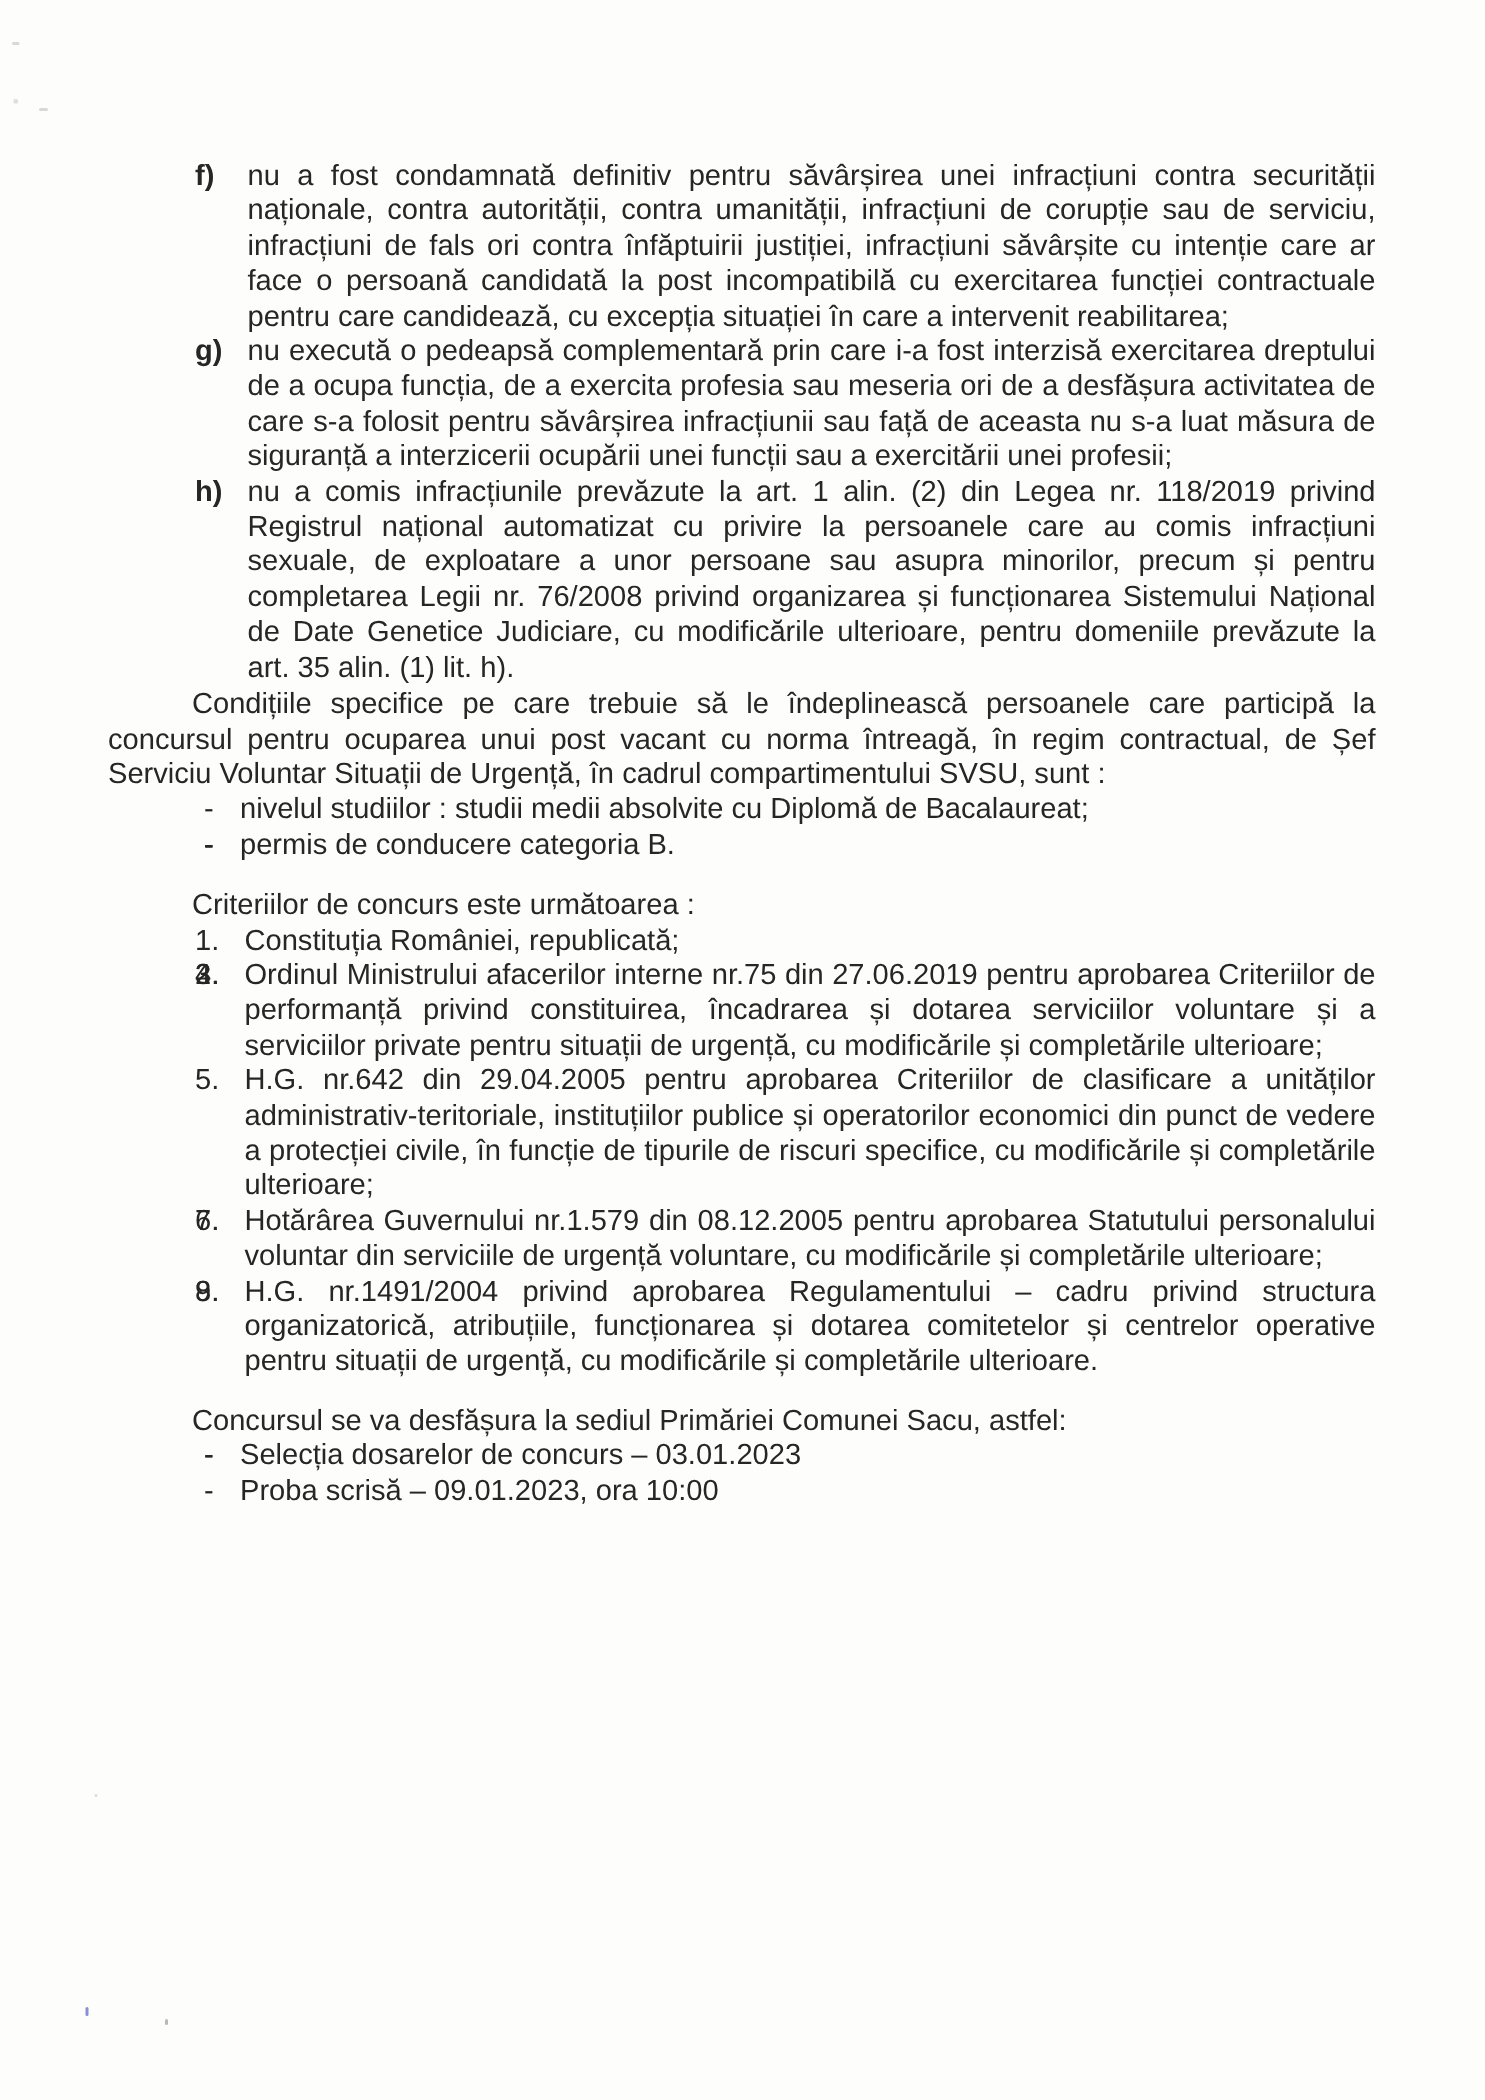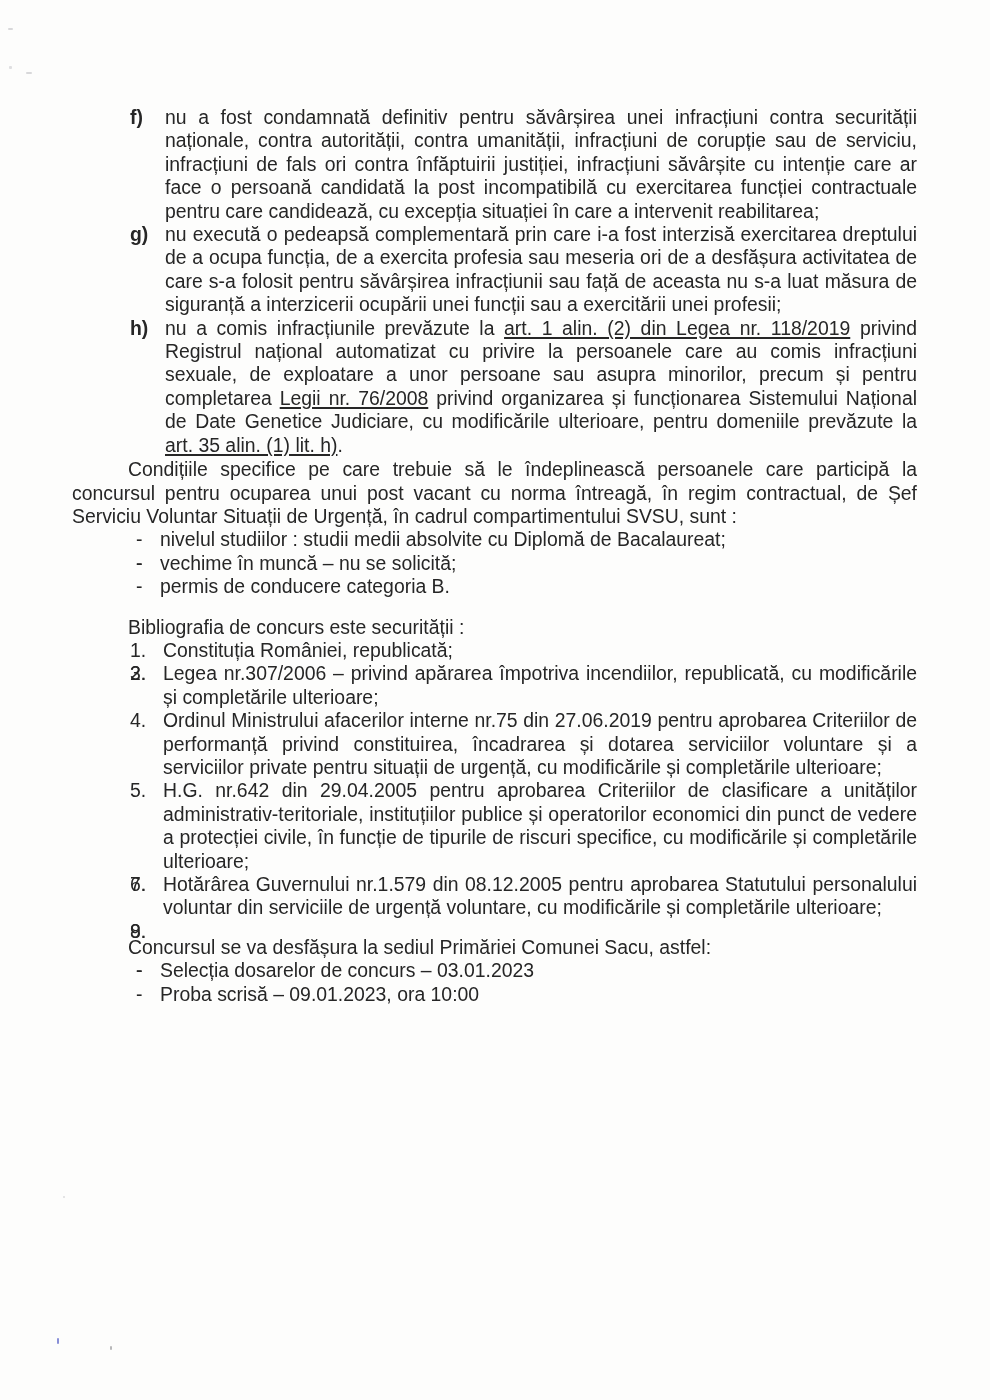--- a/index.html
+++ b/index.html
@@ -31,21 +31,20 @@
     position:relative;
     padding-left:93px;
     text-align:justify;
   }
   .letter-item .marker {
     position:absolute; left:58px; top:0;
     font-weight:700;
     text-align:left;
   }
   .legal-ref {
-    text-decoration:underline;
     text-decoration-thickness:1.6px;
     text-underline-offset:2px;
   }
   
   .intro-para {
     margin:1px 0 0 0;
     text-align:justify;
     text-indent:56px;
   }
   
@@ -98,41 +97,39 @@
     <ul class="dash-list">
       <li class="dash-item">
         <span class="dash">-</span>
         <span>nivelul studiilor : studii medii absolvite cu Diplomă de Bacalaureat;</span>
       </li>
       <li class="dash-item">
         <span class="dash">-</span>
       </li>
       <li class="dash-item">
         <span class="dash">-</span>
-        <span>vechime în muncă – nu se solicită;</span>
       </li>
       <li class="dash-item">
         <span class="dash">-</span>
         <span>permis de conducere categoria B.</span>
       </li>
     </ul>
 
-    <p class="biblio-head">Bibliografia de concurs este securității :</p>
+    <p class="biblio-head">Criteriilor de concurs este următoarea :</p>
 
     <ol class="num-list">
       <li class="num-item">
         <span class="num">1.</span>
         <span>Constituția României, republicată;</span>
       </li>
       <li class="num-item">
         <span class="num">2.</span>
       </li>
       <li class="num-item">
         <span class="num">3.</span>
-        <span>Legea nr.307/2006 – privind apărarea împotriva incendiilor, republicată, cu modificările și completările ulterioare;</span>
       </li>
       <li class="num-item">
         <span class="num">4.</span>
         <span>Ordinul Ministrului afacerilor interne nr.75 din 27.06.2019 pentru aprobarea Criteriilor de performanță privind constituirea, încadrarea și dotarea serviciilor voluntare și a serviciilor private pentru situații de urgență, cu modificările și completările ulterioare;</span>
       </li>
       <li class="num-item">
         <span class="num">5.</span>
         <span>H.G. nr.642 din 29.04.2005 pentru aprobarea Criteriilor de clasificare a unităților administrativ-teritoriale, instituțiilor publice și operatorilor economici din punct de vedere a protecției civile, în funcție de tipurile de riscuri specifice, cu modificările și completările ulterioare;</span>
       </li>
       <li class="num-item">
@@ -140,20 +137,21 @@
       </li>
       <li class="num-item">
         <span class="num">7.</span>
         <span>Hotărârea Guvernului nr.1.579 din 08.12.2005 pentru aprobarea Statutului personalului voluntar din serviciile de urgență voluntare, cu modificările și completările ulterioare;</span>
       </li>
       <li class="num-item">
         <span class="num">8.</span>
       </li>
       <li class="num-item">
         <span class="num">9.</span>
+        <span>H.G. nr.1491/2004 privind aprobarea Regulamentului – cadru privind structura organizatorică, atribuțiile, funcționarea și dotarea comitetelor și centrelor operative pentru situații de urgență, cu modificările și completările ulterioare.</span>
       </li>
     </ol>
 
     <p class="closing-para">Concursul se va desfășura la sediul Primăriei Comunei Sacu, astfel:</p>
 
     <ul class="dash-list">
       <li class="dash-item">
         <span class="dash">-</span>
       </li>
       <li class="dash-item">

